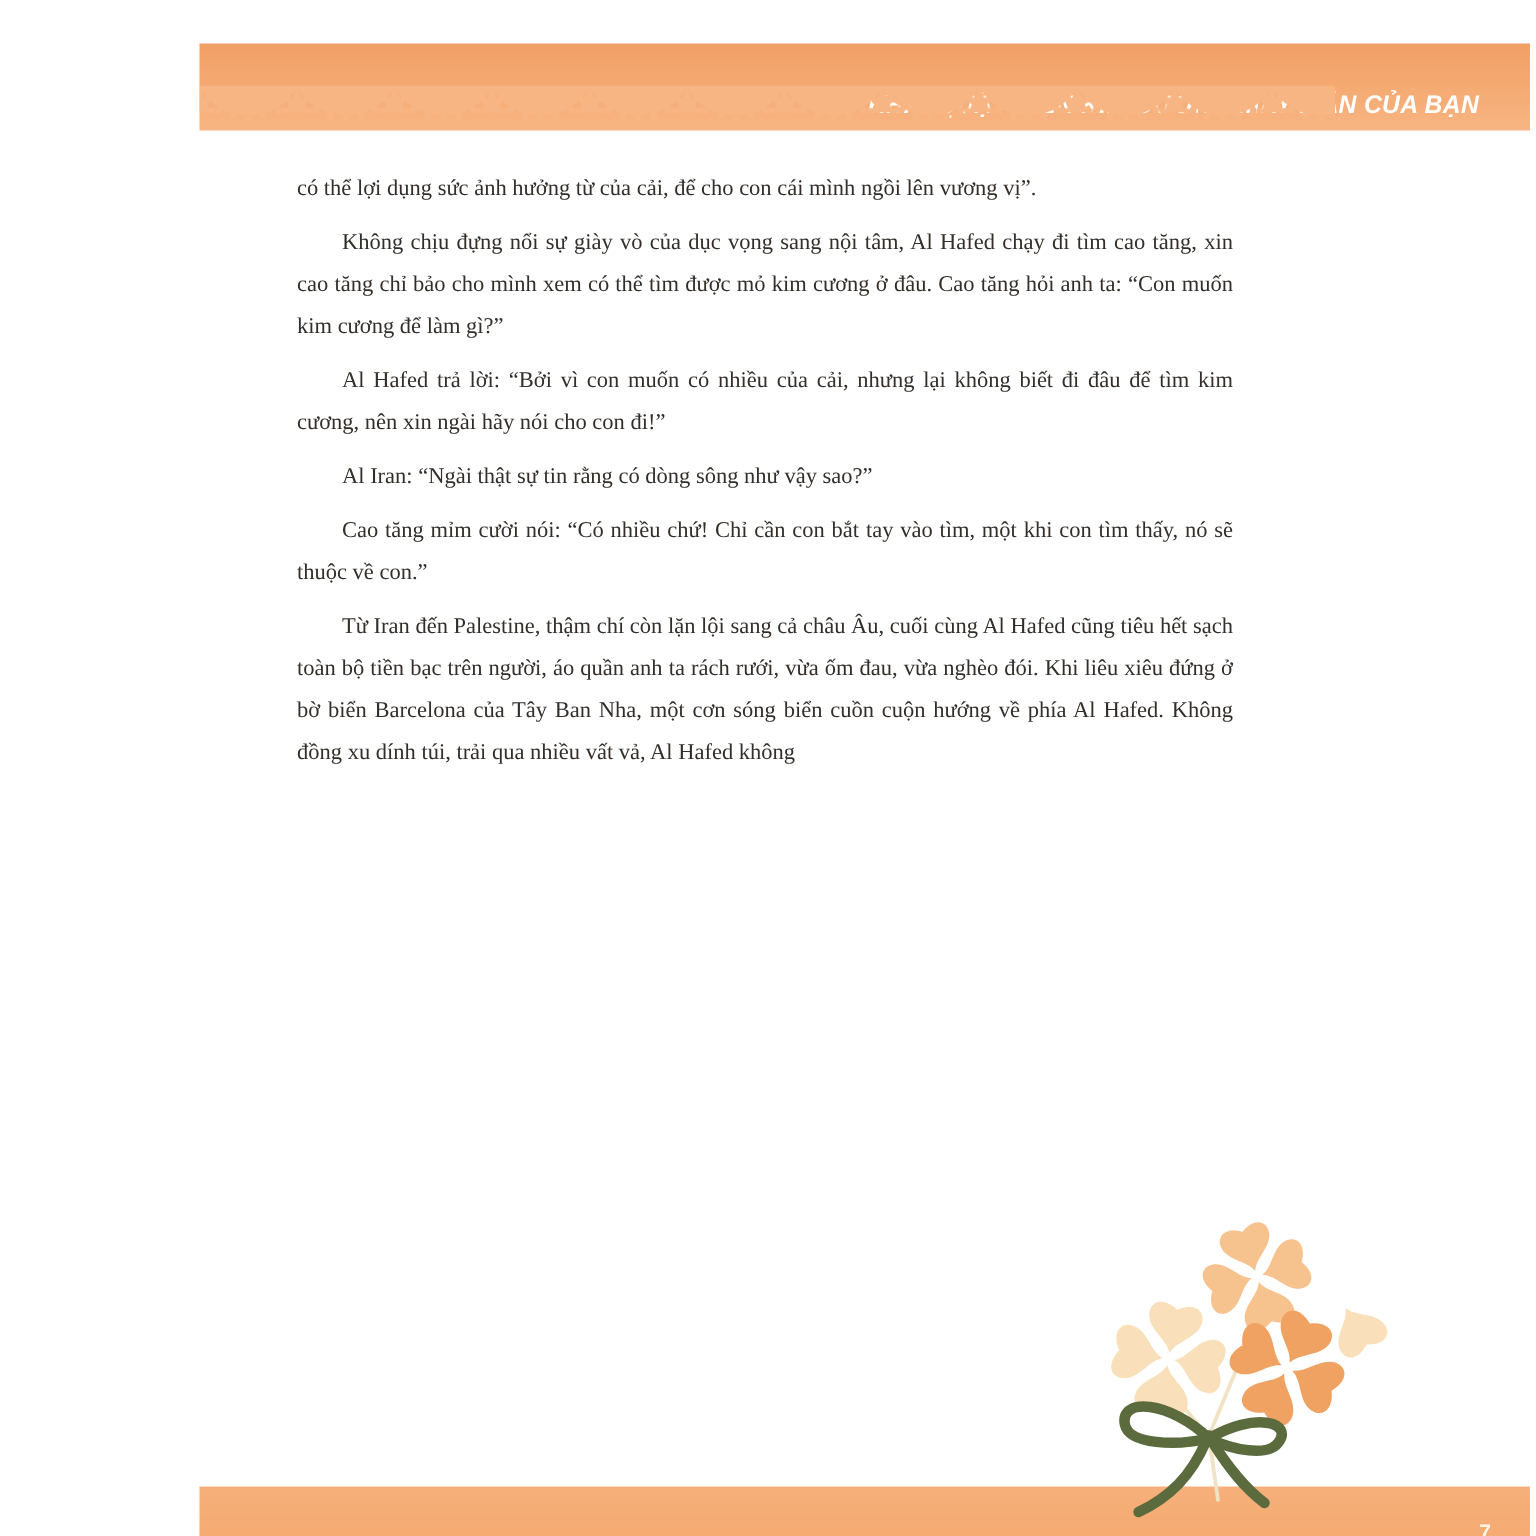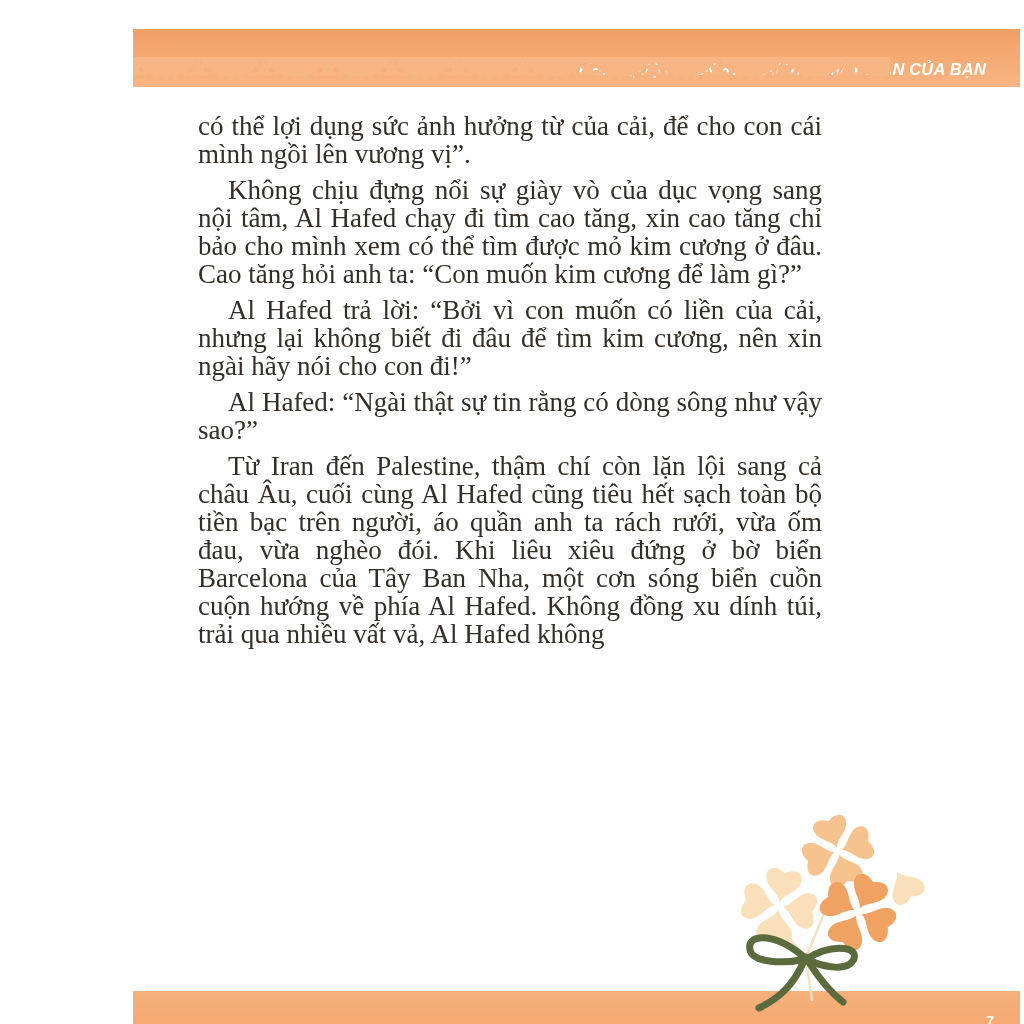--- a/index.html
+++ b/index.html
@@ -23,21 +23,21 @@
   }
   .header-title {
     font-family:"Liberation Sans","DejaVu Sans",sans-serif;
     font-weight:700; font-style:italic; font-size:17px;
     letter-spacing:0.2px; color:#ffffff; white-space:nowrap;
     transform:scaleX(0.97); transform-origin:right bottom;
   }
   .scallop { position:absolute; left:133px; top:57px; z-index:1; }
   .body-text {
     position:absolute; left:198px; top:112px; width:624px; z-index:3;
-    font-size:27px; line-height:28px; color:#332e29; text-align:justify;
+    font-size:15px; line-height:28px; color:#332e29; text-align:justify;
   }
   .body-text p { margin:0 0 8px 0; text-indent:30px; }
   .body-text p.continuation { text-indent:0; }
   .decoration { position:absolute; left:0; top:0; z-index:2; pointer-events:none; }
   .page-number {
     position:absolute; right:26px; top:22px;
     font-family:"Liberation Sans","DejaVu Sans",sans-serif;
     font-weight:700; font-size:14px; color:#fdf4e8;
   }
 </style>
@@ -73,22 +73,23 @@
           <circle cx="57" cy="17" r="2"></circle>
         </g>
       </pattern>
     </defs>
     <rect width="757" height="27" fill="url(#sc)"></rect>
   </svg>
 
   <main class="body-text">
     <p class="continuation">có thể lợi dụng sức ảnh hưởng từ của cải, để cho con cái mình ngồi lên vương vị”.</p>
     <p>Không chịu đựng nổi sự giày vò của dục vọng sang nội tâm, Al Hafed chạy đi tìm cao tăng, xin cao tăng chỉ bảo cho mình xem có thể tìm được mỏ kim cương ở đâu. Cao tăng hỏi anh ta: “Con muốn kim cương để làm gì?”</p>
-    <p>Al Hafed trả lời: “Bởi vì con muốn có liền của cải, nhưng lại không biết đi đâu để tìm kim cương, nên xin ngài hãy nói cho con đi!”</p>
-    <p>Al Hafed: “Ngài thật sự tin rằng có dòng sông như vậy sao?”</p>
+    <p>Al Hafed trả lời: “Bởi vì con muốn có nhiều của cải, nhưng lại không biết đi đâu để tìm kim cương, nên xin ngài hãy nói cho con đi!”</p>
+    <p>Al Iran: “Ngài thật sự tin rằng có dòng sông như vậy sao?”</p>
+    <p>Cao tăng mỉm cười nói: “Có nhiều chứ! Chỉ cần con bắt tay vào tìm, một khi con tìm thấy, nó sẽ thuộc về con.”</p>
     <p>Từ Iran đến Palestine, thậm chí còn lặn lội sang cả châu Âu, cuối cùng Al Hafed cũng tiêu hết sạch toàn bộ tiền bạc trên người, áo quần anh ta rách rưới, vừa ốm đau, vừa nghèo đói. Khi liêu xiêu đứng ở bờ biển Barcelona của Tây Ban Nha, một cơn sóng biển cuồn cuộn hướng về phía Al Hafed. Không đồng xu dính túi, trải qua nhiều vất vả, Al Hafed không</p>
   </main>
 
   <svg class="decoration" width="1024" height="1024" viewBox="0 0 1024 1024">
     <defs>
       <path id="leaf" d="M0 0 C -3 -8, -14 -11, -15.5 -20 C -16.5 -28, -9 -31.5, 0 -25.5 C 9 -31.5, 16.5 -28, 15.5 -20 C 14 -11, 3 -8, 0 0 Z"></path>
     </defs>
 
     <g stroke="#f1e2c4" stroke-width="2.5" fill="none" stroke-linecap="round">
       <path d="M838 880 L806 957"></path>

